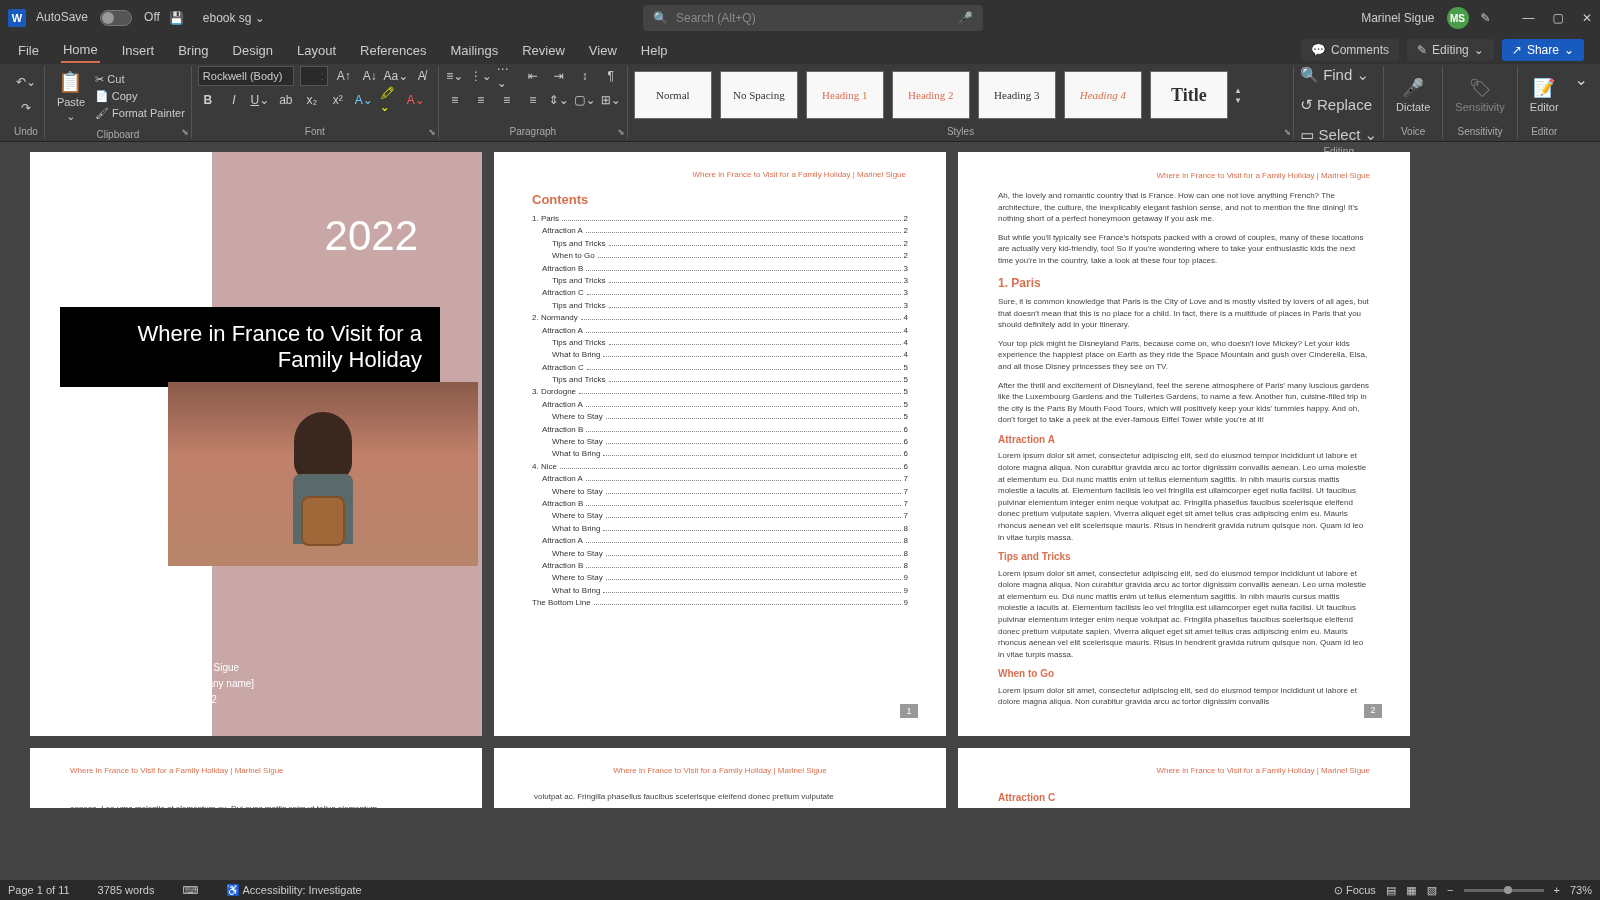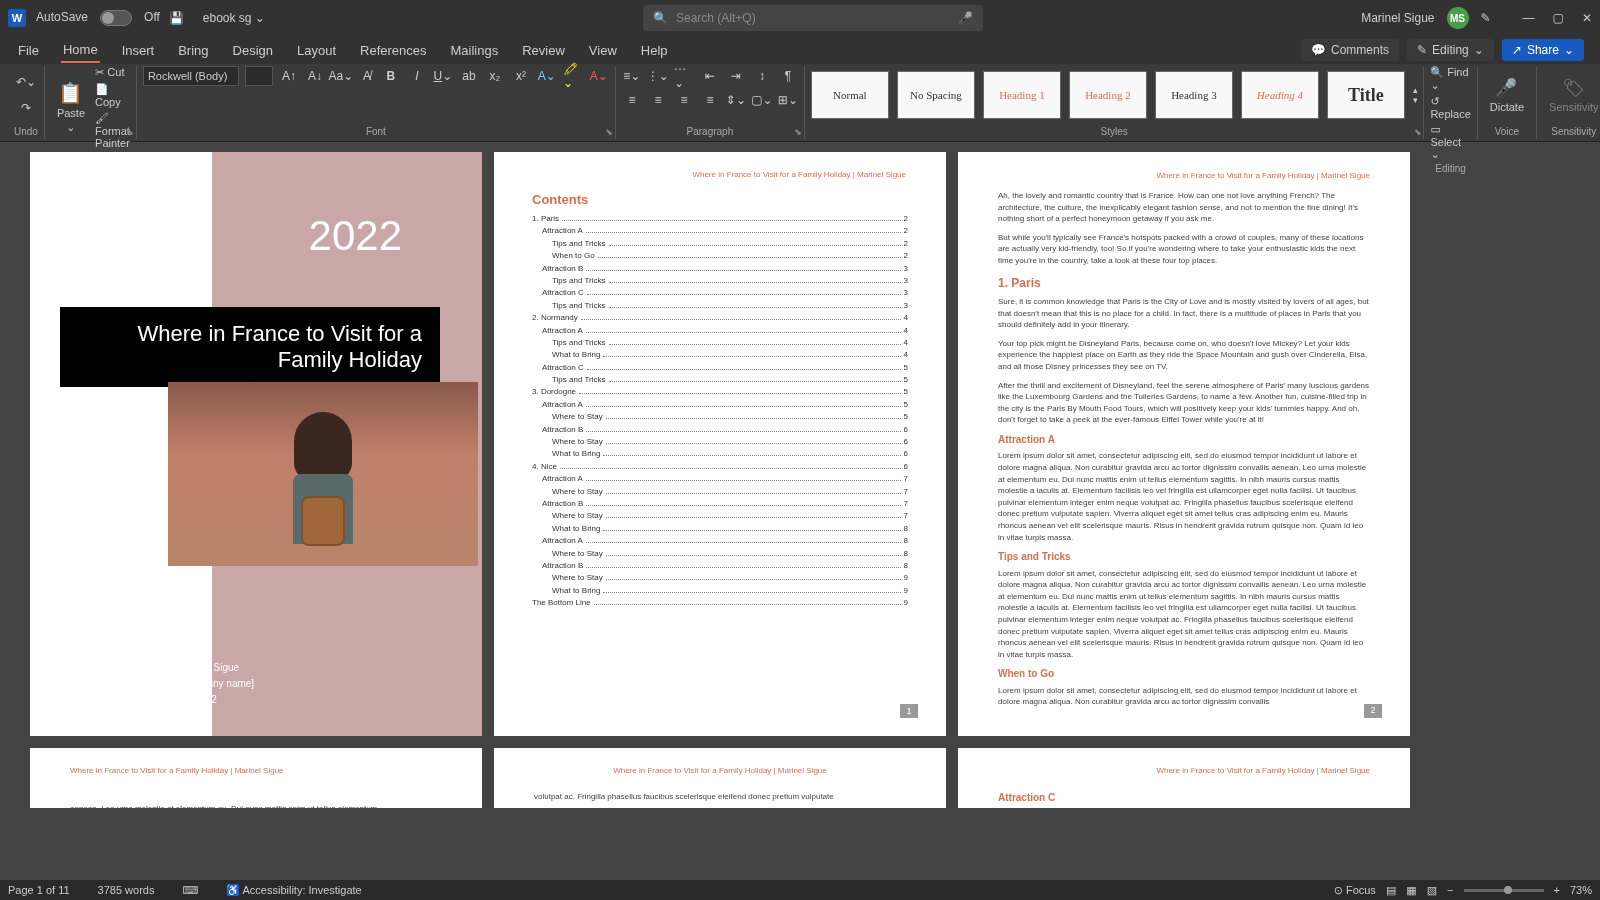--- a/index.html
+++ b/index.html
@@ -134,21 +134,21 @@
       <div style="display:flex;flex-direction:column;gap:4px;font-size:11px;color:#ccc">
         <div>✂ <span>Cut</span></div>
         <div>📄 <span>Copy</span></div>
         <div>🖌 <span>Format Painter</span></div>
       </div>
     </div>
     <div class="group-label">Clipboard</div>
     <span class="dlauncher">⬊</span>
   </div>
   <div class="group">
-    <div class="group-content" style="flex-direction:row;gap:4px;align-items:flex-start">
+    <div class="group-content" style="flex-direction:column;gap:4px;align-items:flex-start">
       <div class="small-row">
         <input class="font-sel" style="width: 96px;" value="Rockwell (Body)">
         <input class="font-sel" style="width: 28px; padding-left: 21px;" value="11">
         <span class="icon-btn">A↑</span>
         <span class="icon-btn">A↓</span>
         <span class="icon-btn">Aa⌄</span>
         <span class="icon-btn">A̸</span>
       </div>
       <div class="small-row">
         <span class="icon-btn">
@@ -201,21 +201,21 @@
       <div class="style-item" style="color:#d87050">Heading 2</div>
       <div class="style-item">Heading 3</div>
       <div class="style-item" style="font-style:italic;color:#d87050">Heading 4</div>
       <div class="style-item" style="font-size:18px;font-weight:bold">Title</div>
       <div style="display:flex;flex-direction:column;color:#ccc;font-size:9px">▴<br>▾</div>
     </div>
     <div class="group-label">Styles</div>
     <span class="dlauncher">⬊</span>
   </div>
   <div class="group">
-    <div class="group-content" style="flex-direction:column;gap:3px;font-size:11px;color:#ccc;align-items:flex-start">
+    <div class="group-content" style="flex-direction:column;gap:12px;font-size:15px;color:#ccc;align-items:flex-start">
       <div>🔍 <span>Find</span> ⌄</div>
       <div>↺ <span>Replace</span></div>
       <div>▭ <span>Select</span> ⌄</div>
     </div>
     <div class="group-label">Editing</div>
   </div>
   <div class="group">
     <div class="group-content">
         <div class="big-btn">
           <span style="font-size:18px;color:#4af">🎤</span>
@@ -243,21 +243,21 @@
     <div class="group-label">Editor</div>
   </div>
   <div style="color:#ccc;padding:4px">⌄</div>
 </div>
 
 <div class="canvas">
 
   <div class="page page1">
     <div style="width:182px;background:#fff"></div>
     <div class="sidebar"></div>
-    <div class="year" style="position:absolute;right:40px">2022</div>
+    <div class="year" style="position:absolute;right:24px">2022</div>
     <div class="title-box">Where in France to Visit for a Family Holiday</div>
     <div class="photo">
       <div class="woman">
           <div class="hair"></div>
           <div class="body"></div>
           <div class="backpack"></div>
         </div>
     </div>
     <div class="meta">
       <div>Marinel Sigue</div>

